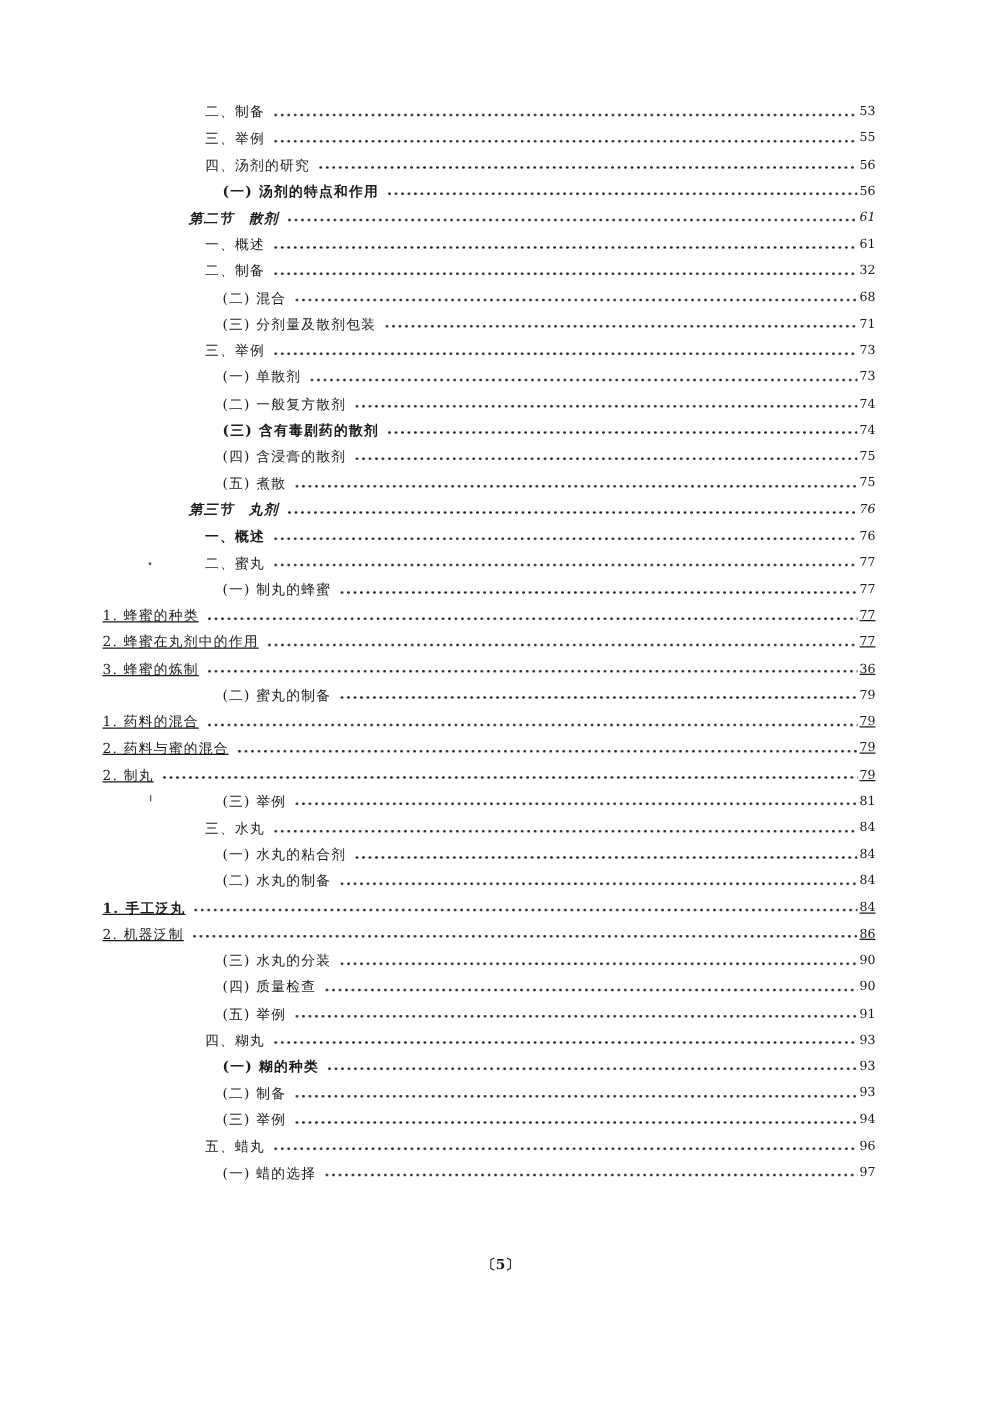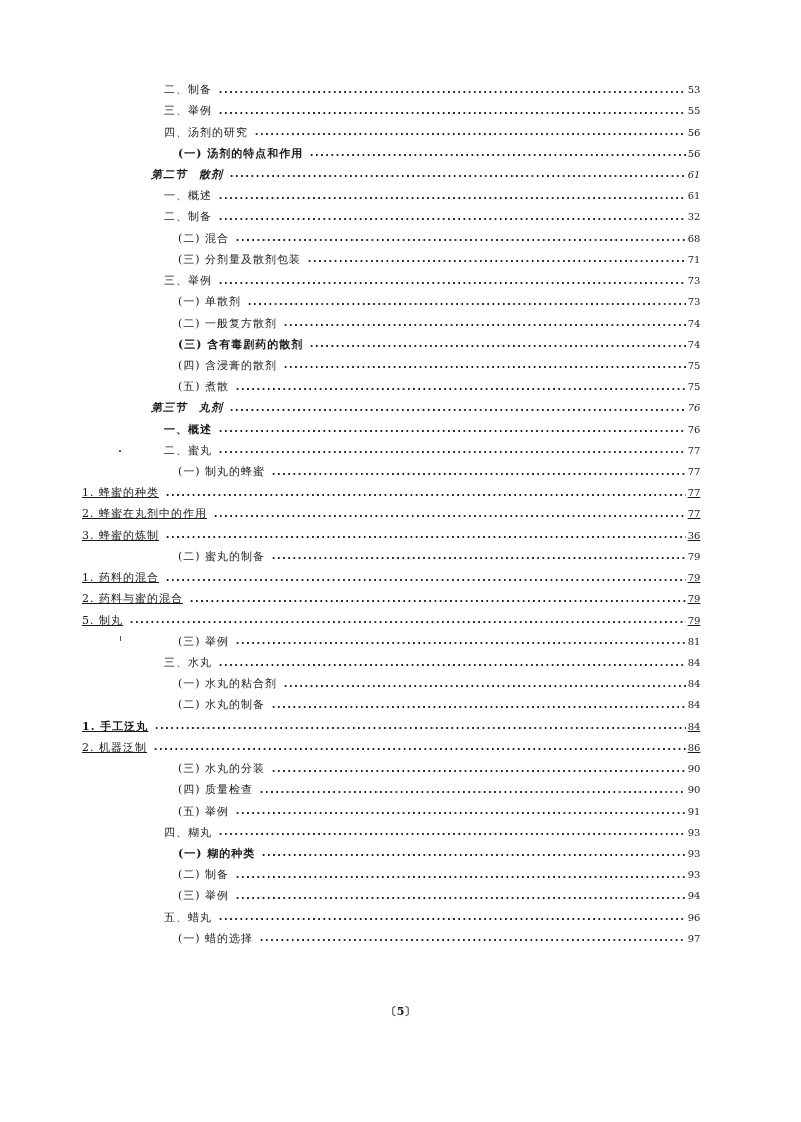--- a/index.html
+++ b/index.html
@@ -198,21 +198,21 @@
       <span class="toc-label">1. 药料的混合</span>
       <span class="toc-leader"></span>
       <span class="toc-page">79</span>
     </div>
   <div class="toc-row lvl-3">
       <span class="toc-label">2. 药料与蜜的混合</span>
       <span class="toc-leader"></span>
       <span class="toc-page">79</span>
     </div>
   <div class="toc-row lvl-3">
-      <span class="toc-label">5. 制丸</span>
+      <span class="toc-label">2. 制丸</span>
       <span class="toc-leader"></span>
       <span class="toc-page">79</span>
     </div>
   <div class="toc-row lvl-2">
       <span class="toc-label">(三) 举例</span>
       <span class="toc-leader"></span>
       <span class="toc-page">81</span>
     </div>
   <div class="toc-row lvl-1">
       <span class="toc-label">三、水丸</span>

